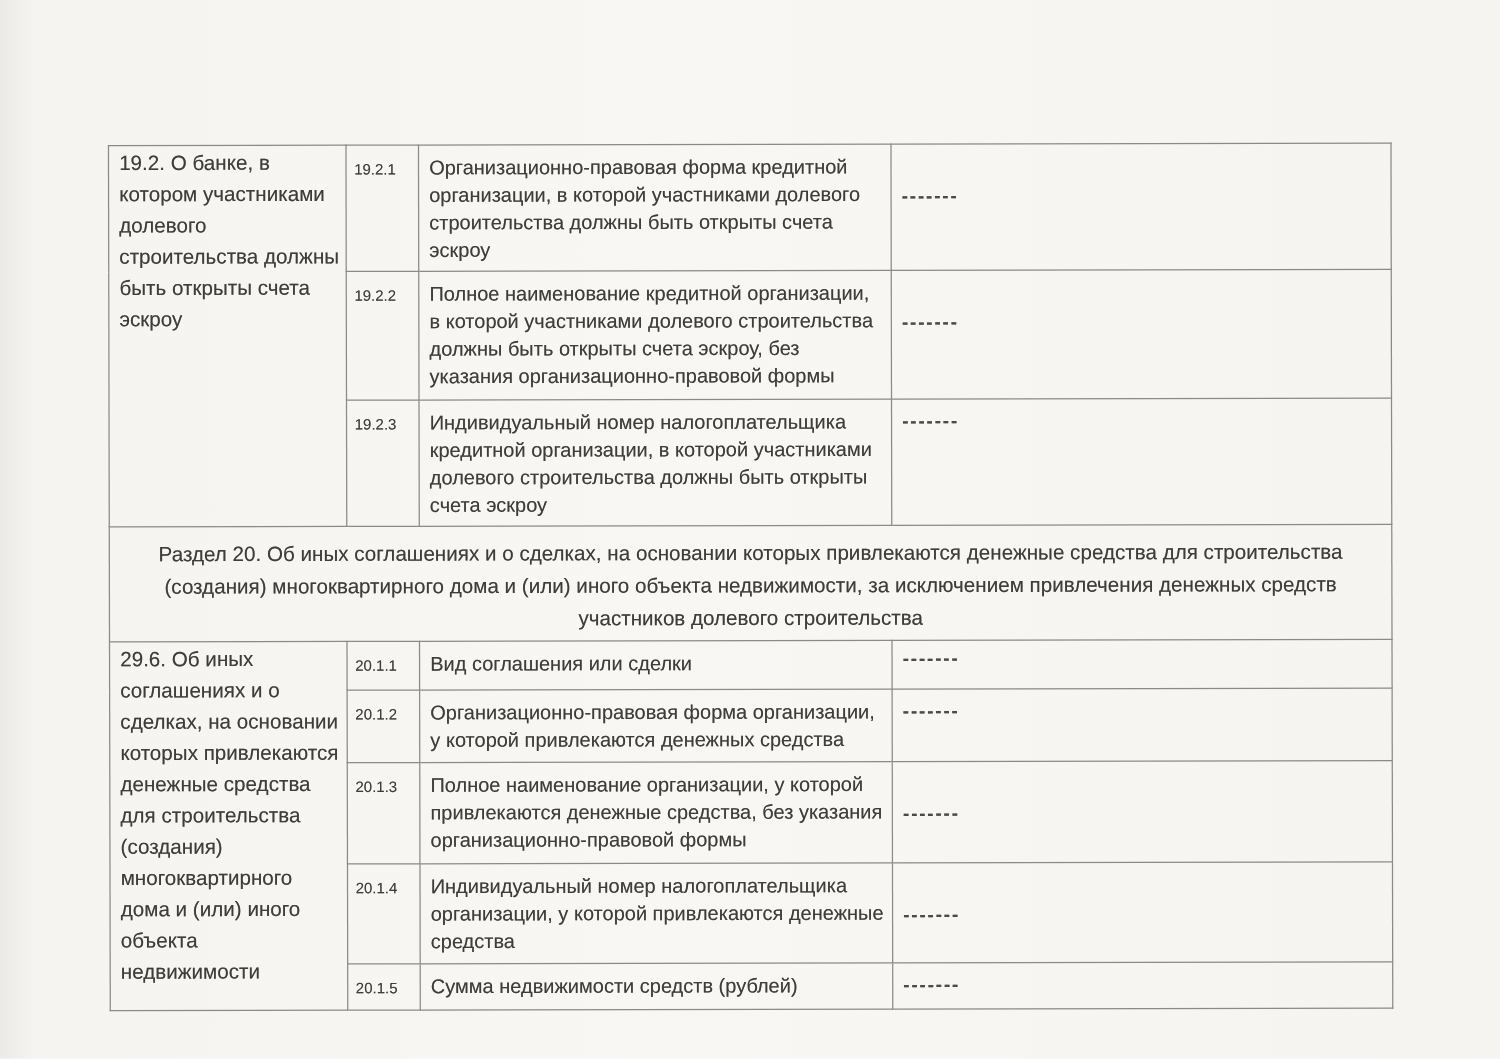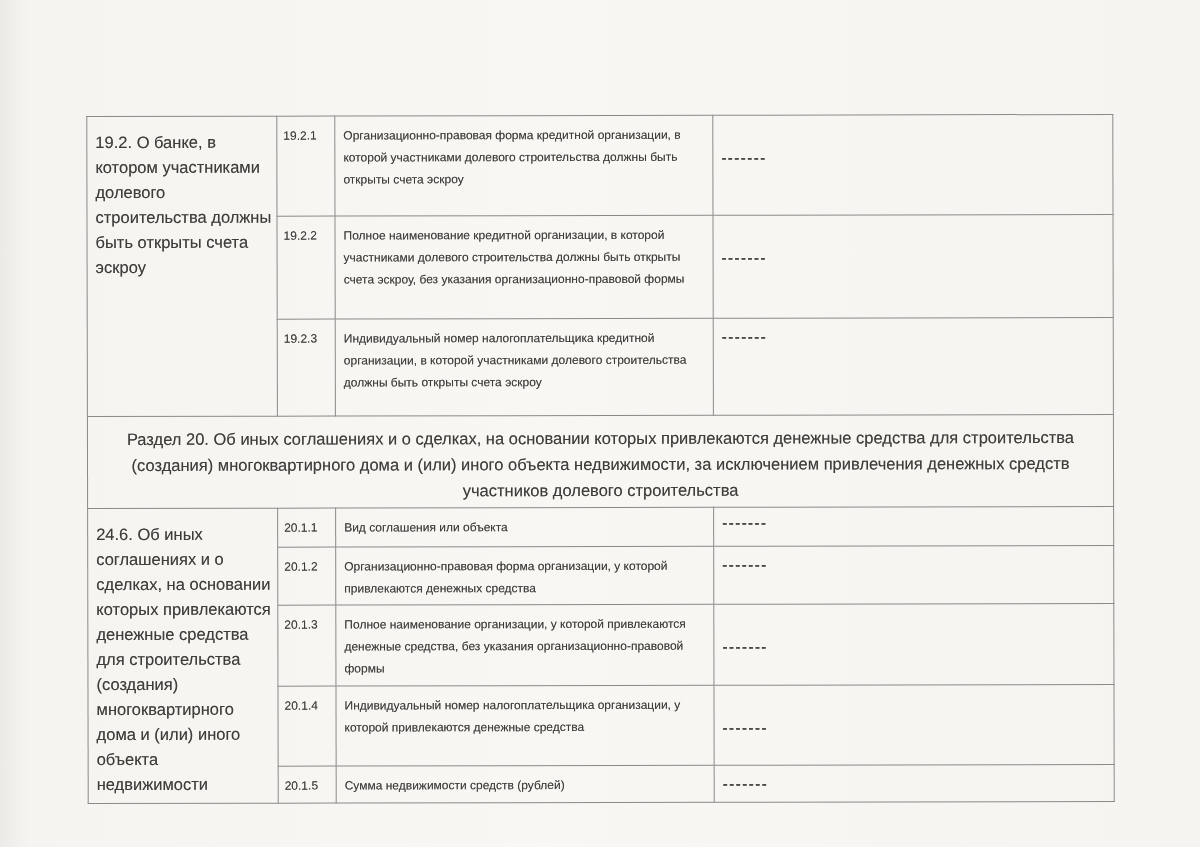--- a/index.html
+++ b/index.html
@@ -23,23 +23,23 @@
     overflow:hidden;
   }
   tr.h100{height:100px}
   tr.h103{height:103px}
   tr.h97{height:97px}
   tr.h80{height:80px}
   tr.h39{height:39px}
   tr.h58{height:58px}
   tr.h81{height:81px}
   tr.h37{height:37px}
-  .label-cell{font-size:16.5px;line-height:25px;padding-top:13px;padding-right:4px;}
+  .label-cell{font-size:16.5px;line-height:25px;padding-top:2px;padding-right:4px;}
   .num-cell{font-size:12px;line-height:22px;padding-left:6px;padding-right:2px;padding-top:8px;}
-  .desc-cell{font-size:12px;line-height:22px;padding-top:8px;}
+  .desc-cell{font-size:16px;line-height:22px;padding-top:8px;}
   .val-cell{font-size:15px;letter-spacing:1.5px;color:#4a4a48;font-weight:bold;}
   .pad-lg{padding-top:33px;}
   .pad-sm{padding-top:9px;}
   .pad-xs{padding-top:6px;}
   .section-header{
     text-align:center;font-size:16.5px;line-height:26px;
     padding:9px 28px 4px 28px;
   }
 </style>
 </head>
@@ -93,27 +93,27 @@
     </tr>
 
     <tr class="h80">
       <td class="section-header" colspan="4">
         <span>Раздел 20. Об иных соглашениях и о сделках, на основании которых привлекаются денежные средства для строительства (создания) многоквартирного дома и (или) иного объекта недвижимости, за исключением привлечения денежных средств участников долевого строительства</span>
       </td>
     </tr>
 
     <tr class="h39">
       <td class="label-cell" rowspan="5">
-        <span>24.6. Об иных соглашениях и о сделках, на основании которых привлекаются денежные средства для строительства (создания) многоквартирного дома и (или) иного объекта недвижимости</span>
+        <span>29.6. Об иных соглашениях и о сделках, на основании которых привлекаются денежные средства для строительства (создания) многоквартирного дома и (или) иного объекта недвижимости</span>
       </td>
       <td class="num-cell">
         <span>20.1.1</span>
       </td>
       <td class="desc-cell">
-        <span>Вид соглашения или объекта</span>
+        <span>Вид соглашения или сделки</span>
       </td>
       <td class="val-cell pad-xs">
         <span>-------</span>
       </td>
     </tr>
     <tr class="h58">
       <td class="num-cell">
         <span>20.1.2</span>
       </td>
       <td class="desc-cell">

